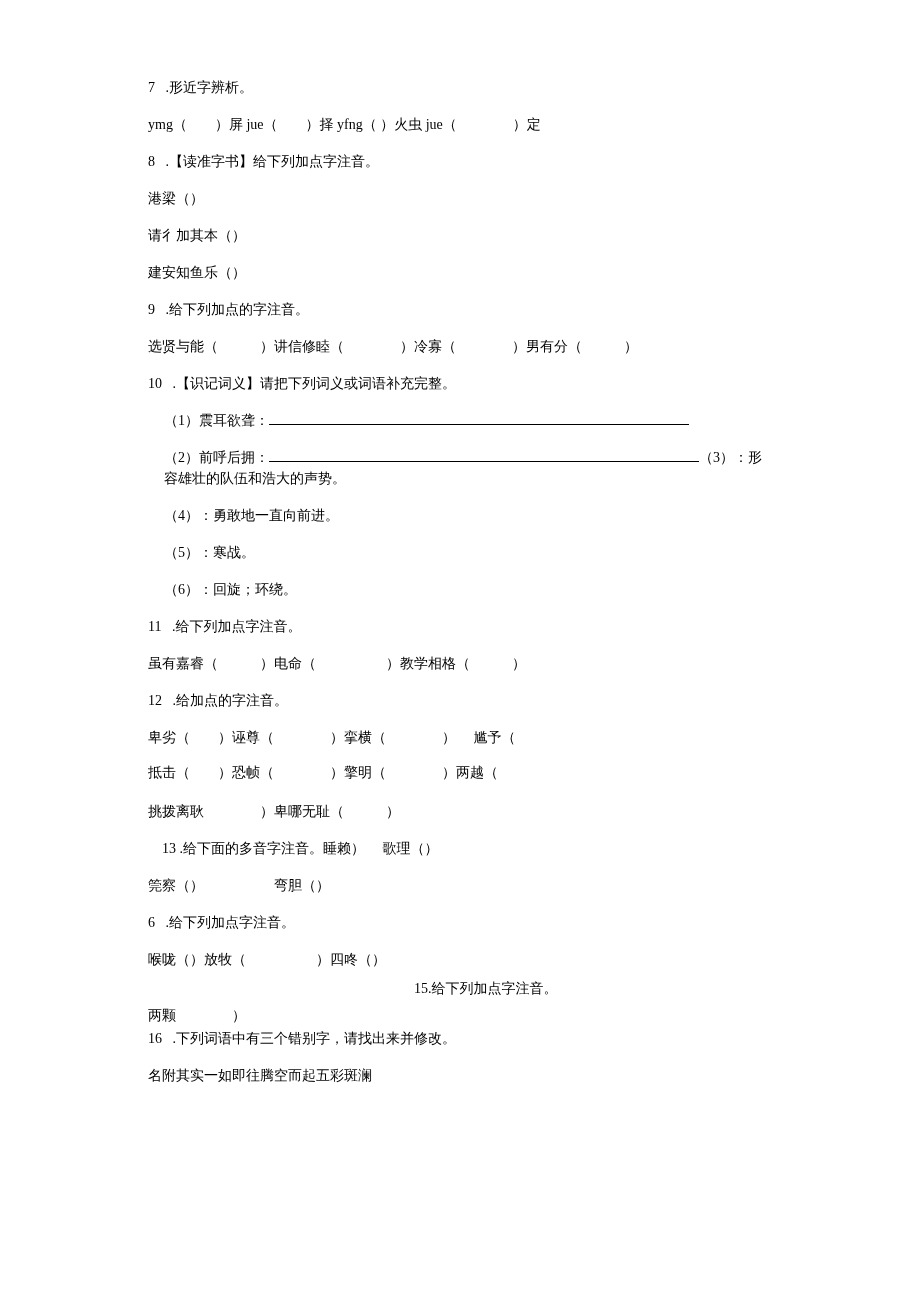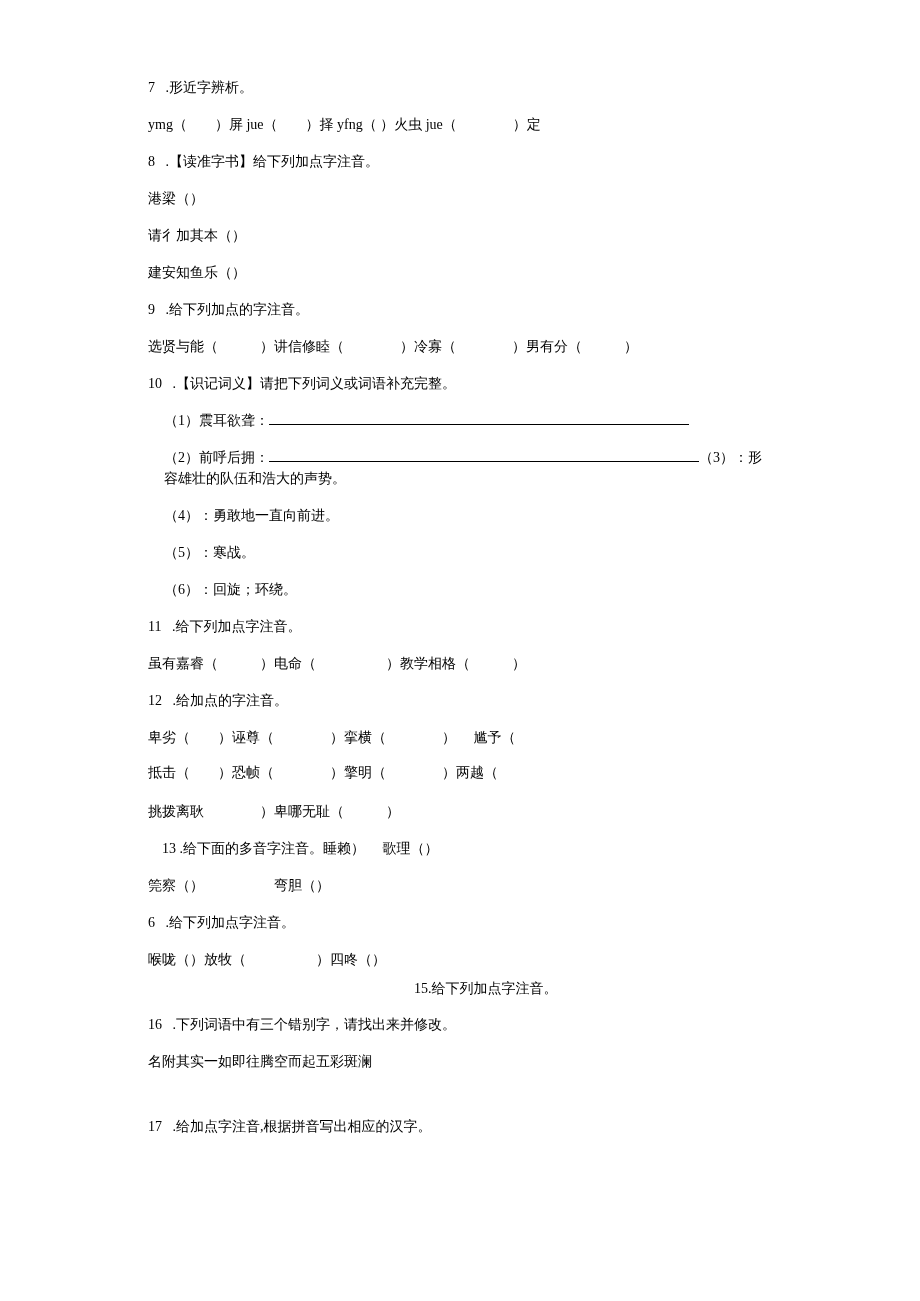--- a/index.html
+++ b/index.html
@@ -42,22 +42,22 @@
 <p class="line" style="margin-bottom:14px">卑劣（　　）诬尊（　　　　）挛横（　　　　）　 尴予（</p>
 <p class="line" style="margin-bottom:18px">抵击（　　）恐帧（　　　　）擎明（　　　　）两越（</p>
 <p class="line">挑拨离耿　　　　）卑哪无耻（　　　）</p>
 
 <p class="line"><span>　13</span> <span>.给下面的多音字注音。睡赖）　 歌理（）</span></p>
 <p class="line">筦察（）　　　　　弯胆（）</p>
 
 <p class="line"><span>6</span>   <span>.给下列加点字注音。</span></p>
 <p class="line" style="margin-bottom:8px">喉咙（）放牧（　　　　　）四咚（）</p>
 
-<p class="line" style="margin-bottom:15px">　　　　　　　　　　　　　　　　　　　15.给下列加点字注音。</p>
+<p class="line" style="margin-bottom:6px">　　　　　　　　　　　　　　　　　　　15.给下列加点字注音。</p>
+<p class="line" style="margin-bottom:2px">两颗　　　　）</p>
 <p class="line"><span>16</span>   <span>.下列词语中有三个错别字，请找出来并修改。</span></p>
 <p class="line">名附其实一如即往腾空而起五彩斑澜</p>
 
 <div class="blank-line"></div>
 <div class="blank-line"></div>
 
-<p class="line"><span>17</span>   <span>.给加点字注音,根据拼音写出相应的汉字。</span></p>
 
 </div>
 
 </body></html>

